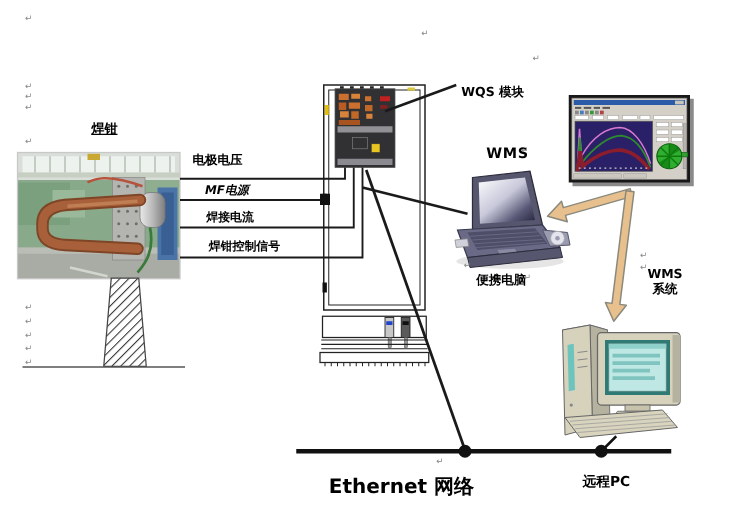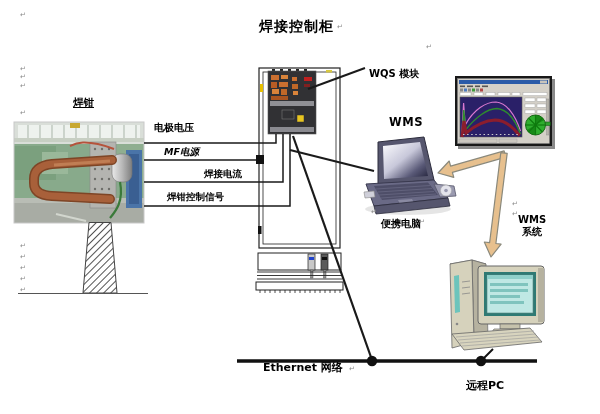--- a/index.html
+++ b/index.html
@@ -6,26 +6,26 @@
   #canvas{position:relative;width:600px;height:414px;background:#ffffff;overflow:hidden;
           font-family:"DejaVu Sans","Liberation Sans",sans-serif;}
   svg{position:absolute;left:0;top:0;}
   .label{position:absolute;color:#000;white-space:nowrap;font-weight:bold;
          font-family:"DejaVu Sans","Liberation Sans",sans-serif;}
   .t-title{left:259px;top:18px;font-size:14px;letter-spacing:1px;}
   .t-wqs{left:369px;top:42px;font-size:10px;margin-top:25px;}
   .t-gun{left:73px;top:96px;font-size:10.5px;text-decoration:underline;}
   .t-sig1{left:154px;top:121px;font-size:10px;}
   .t-sig2{left:164px;top:146px;font-size:9.5px;font-style:italic;}
-  .t-sig3{left:165px;top:168px;font-size:9.5px;margin-left:39px;}
+  .t-sig3{left:165px;top:168px;font-size:9.5px;}
   .t-sig4{left:167px;top:191px;font-size:9.5px;font-family:Liberation Mono, monospace;}
   .t-wms{left:389px;top:115px;font-size:11.5px;letter-spacing:.5px;}
   .t-portable{left:381px;top:217px;font-size:10px;}
   .t-wmssys{left:506px;top:214px;width:52px;text-align:center;font-size:10px;line-height:12px;}
-  .t-ethernet{left:263px;top:360px;font-size:11px;text-align:right;}
+  .t-ethernet{left:263px;top:379px;font-size:16px;text-align:right;}
   .t-remote{left:466px;top:378px;font-size:11px;}
   .pm{position:absolute;font-size:7px;color:#888;line-height:7px;}
 </style>
 </head>
 <body>
 
 <div id="canvas">
 
 <svg width="600" height="414" viewBox="0 0 600 414">
   <defs>
@@ -302,21 +302,20 @@
   </g>
 
   <g>
     <line x1="237" y1="361" x2="537" y2="361" stroke="#111" stroke-width="3.5"></line>
     <line x1="481" y1="361" x2="493" y2="349" stroke="#111" stroke-width="2"></line>
     <circle cx="372" cy="361" r="5.2" fill="#111"></circle>
     <circle cx="481" cy="361" r="5.2" fill="#111"></circle>
   </g>
 </svg>
 
-<div class="label t-title">焊接控制柜</div>
 <div class="label t-wqs">WQS 模块</div>
 <div class="label t-gun">焊钳</div>
 <div class="label t-sig1">电极电压</div>
 <div class="label t-sig2">MF电源</div>
 <div class="label t-sig3">焊接电流</div>
 <div class="label t-sig4">焊钳控制信号</div>
 <div class="label t-wms">WMS</div>
 <div class="label t-portable">便携电脑</div>
 <div class="label t-wmssys">
   <div>WMS</div>

